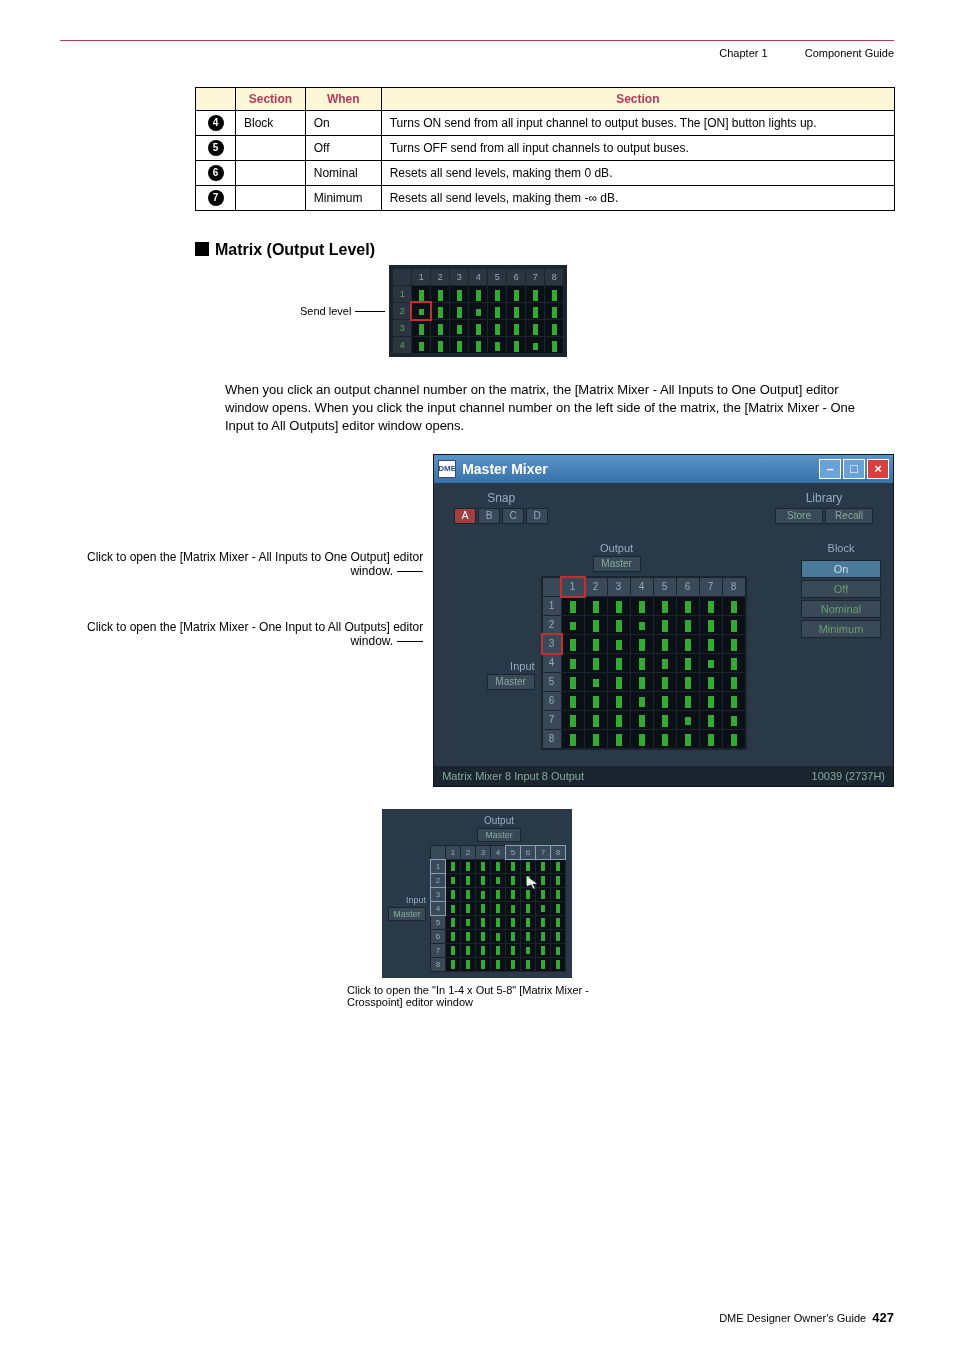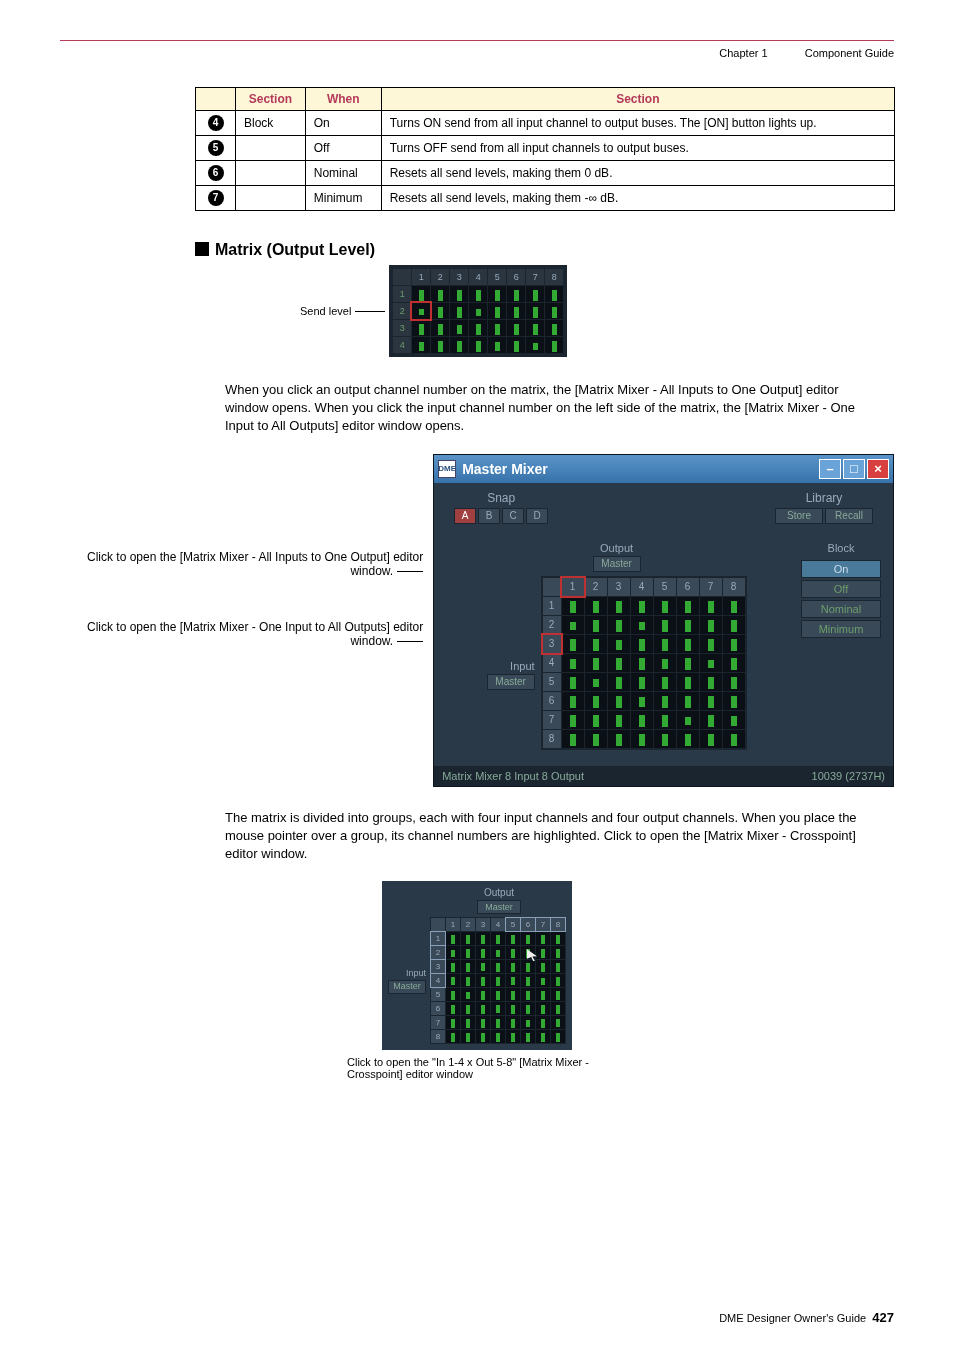--- a/index.html
+++ b/index.html
@@ -540,21 +540,20 @@
             </div>
         </div>
       </div>
       <div class="mw-status">
         <span>Matrix Mixer  8 Input 8 Output</span>
         <span>10039 (2737H)</span>
       </div>
     </div>
   </div>
 
-  <div class="body-text">The matrix is divided into groups, each with four input channels and four output channels. When you place the mouse pointer over a group, its channel numbers are highlighted. Click to open the [Matrix Mixer - Crosspoint] editor window.</div>
 
   <div class="cross-fig">
     <div style="margin-left:44px;">
       <div class="cf-hdr">Output</div>
       <div class="cf-btn">Master</div>
     </div>
     <div class="cf-row">
       <div class="cf-left">
         <div>Input</div>
         <div class="cf-btn" style="margin:1px 0 0 auto; width:38px;">Master</div>

